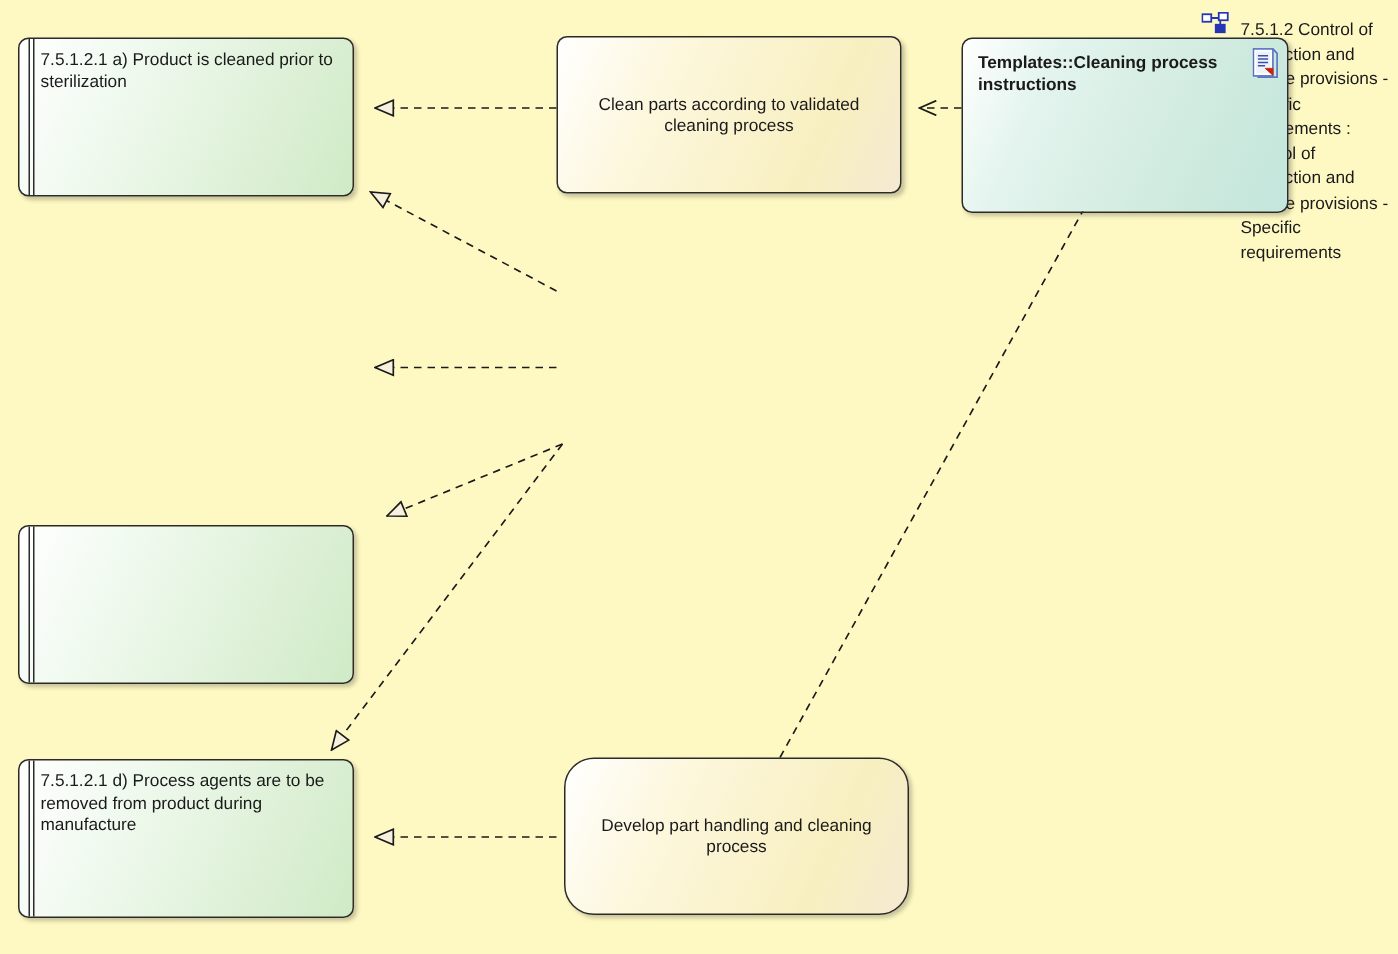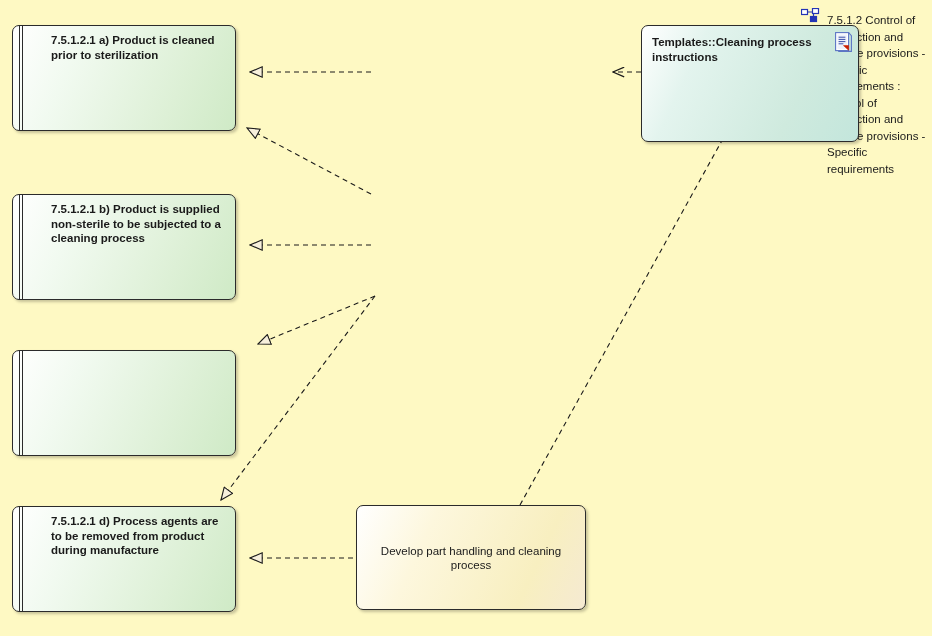--- a/index.html
+++ b/index.html
@@ -65,23 +65,22 @@
     left: 9px;
     top: 0;
     bottom: 0;
     width: 1px;
     background: #2b2b2b;
   }
   .req .label {
     left: 14px;
     top: 7px;
     right: 8px;
-    font-weight: bold;
-    font-size: 11.5px;
-    margin-left: 24px;
+    font-weight: normal;
+    font-size: 11.5px;
   }
 
   
   .task {
     width: 230px;
     height: 105px;
     background: linear-gradient(115deg, #ffffff 0%, #fdf7dd 30%, #f8efc0 75%, #f5ead2 100%);
   }
   .task .label {
     left: 10px;
@@ -191,40 +190,38 @@
       <line x1="520" y1="505" x2="730" y2="126" marker-end="url(#openArrow)"></line>
     </g>
   </svg>
 
   <div class="node req" style="left:12px; top:25px;">
     <div class="spine-outer"></div>
     <div class="spine-inner"></div>
     <div class="label">7.5.1.2.1 a) Product is cleaned prior to sterilization</div>
   </div>
 
-  <div class="node req" style="left:12px; top:194px;">
-    <div class="spine-outer"></div>
-    <div class="spine-inner"></div>
-    <div class="label">7.5.1.2.1 b) Product is supplied non-sterile to be subjected to a cleaning process</div>
-  </div>
 
   <div class="node req" style="left:12px; top:350px;">
     <div class="spine-outer"></div>
     <div class="spine-inner"></div>
   </div>
 
   <div class="node req" style="left:12px; top:506px;">
     <div class="spine-outer"></div>
     <div class="spine-inner"></div>
     <div class="label">7.5.1.2.1 d) Process agents are to be removed from product during manufacture</div>
   </div>
 
-
-
-  <div class="node task" style="left:356px; top:505px;">
+  <div class="node task" style="left:371px; top:24px;">
+    <div class="label">Clean parts according to validated cleaning process</div>
+  </div>
+
+
+  <div class="node task" style="left:376px; top:505px;border-radius:20px;">
     <div class="label">Develop part handling and cleaning process</div>
   </div>
 
   <div class="node artifact" style="left:641px; top:25px;">
     <div class="label">Templates::Cleaning process instructions</div>
     <svg class="doc-icon" viewBox="0 0 17 20">
       <rect x="0.6" y="0.6" width="13" height="18" fill="#ffffff" stroke="#5b74c4" stroke-width="1.1"></rect>
       <rect x="2.4" y="2.4" width="9.4" height="14.4" fill="#eef2fb" stroke="none"></rect>
       <g stroke="#3a4fa8" stroke-width="1">
         <line x1="3.6" y1="5.2" x2="10.4" y2="5.2"></line>

